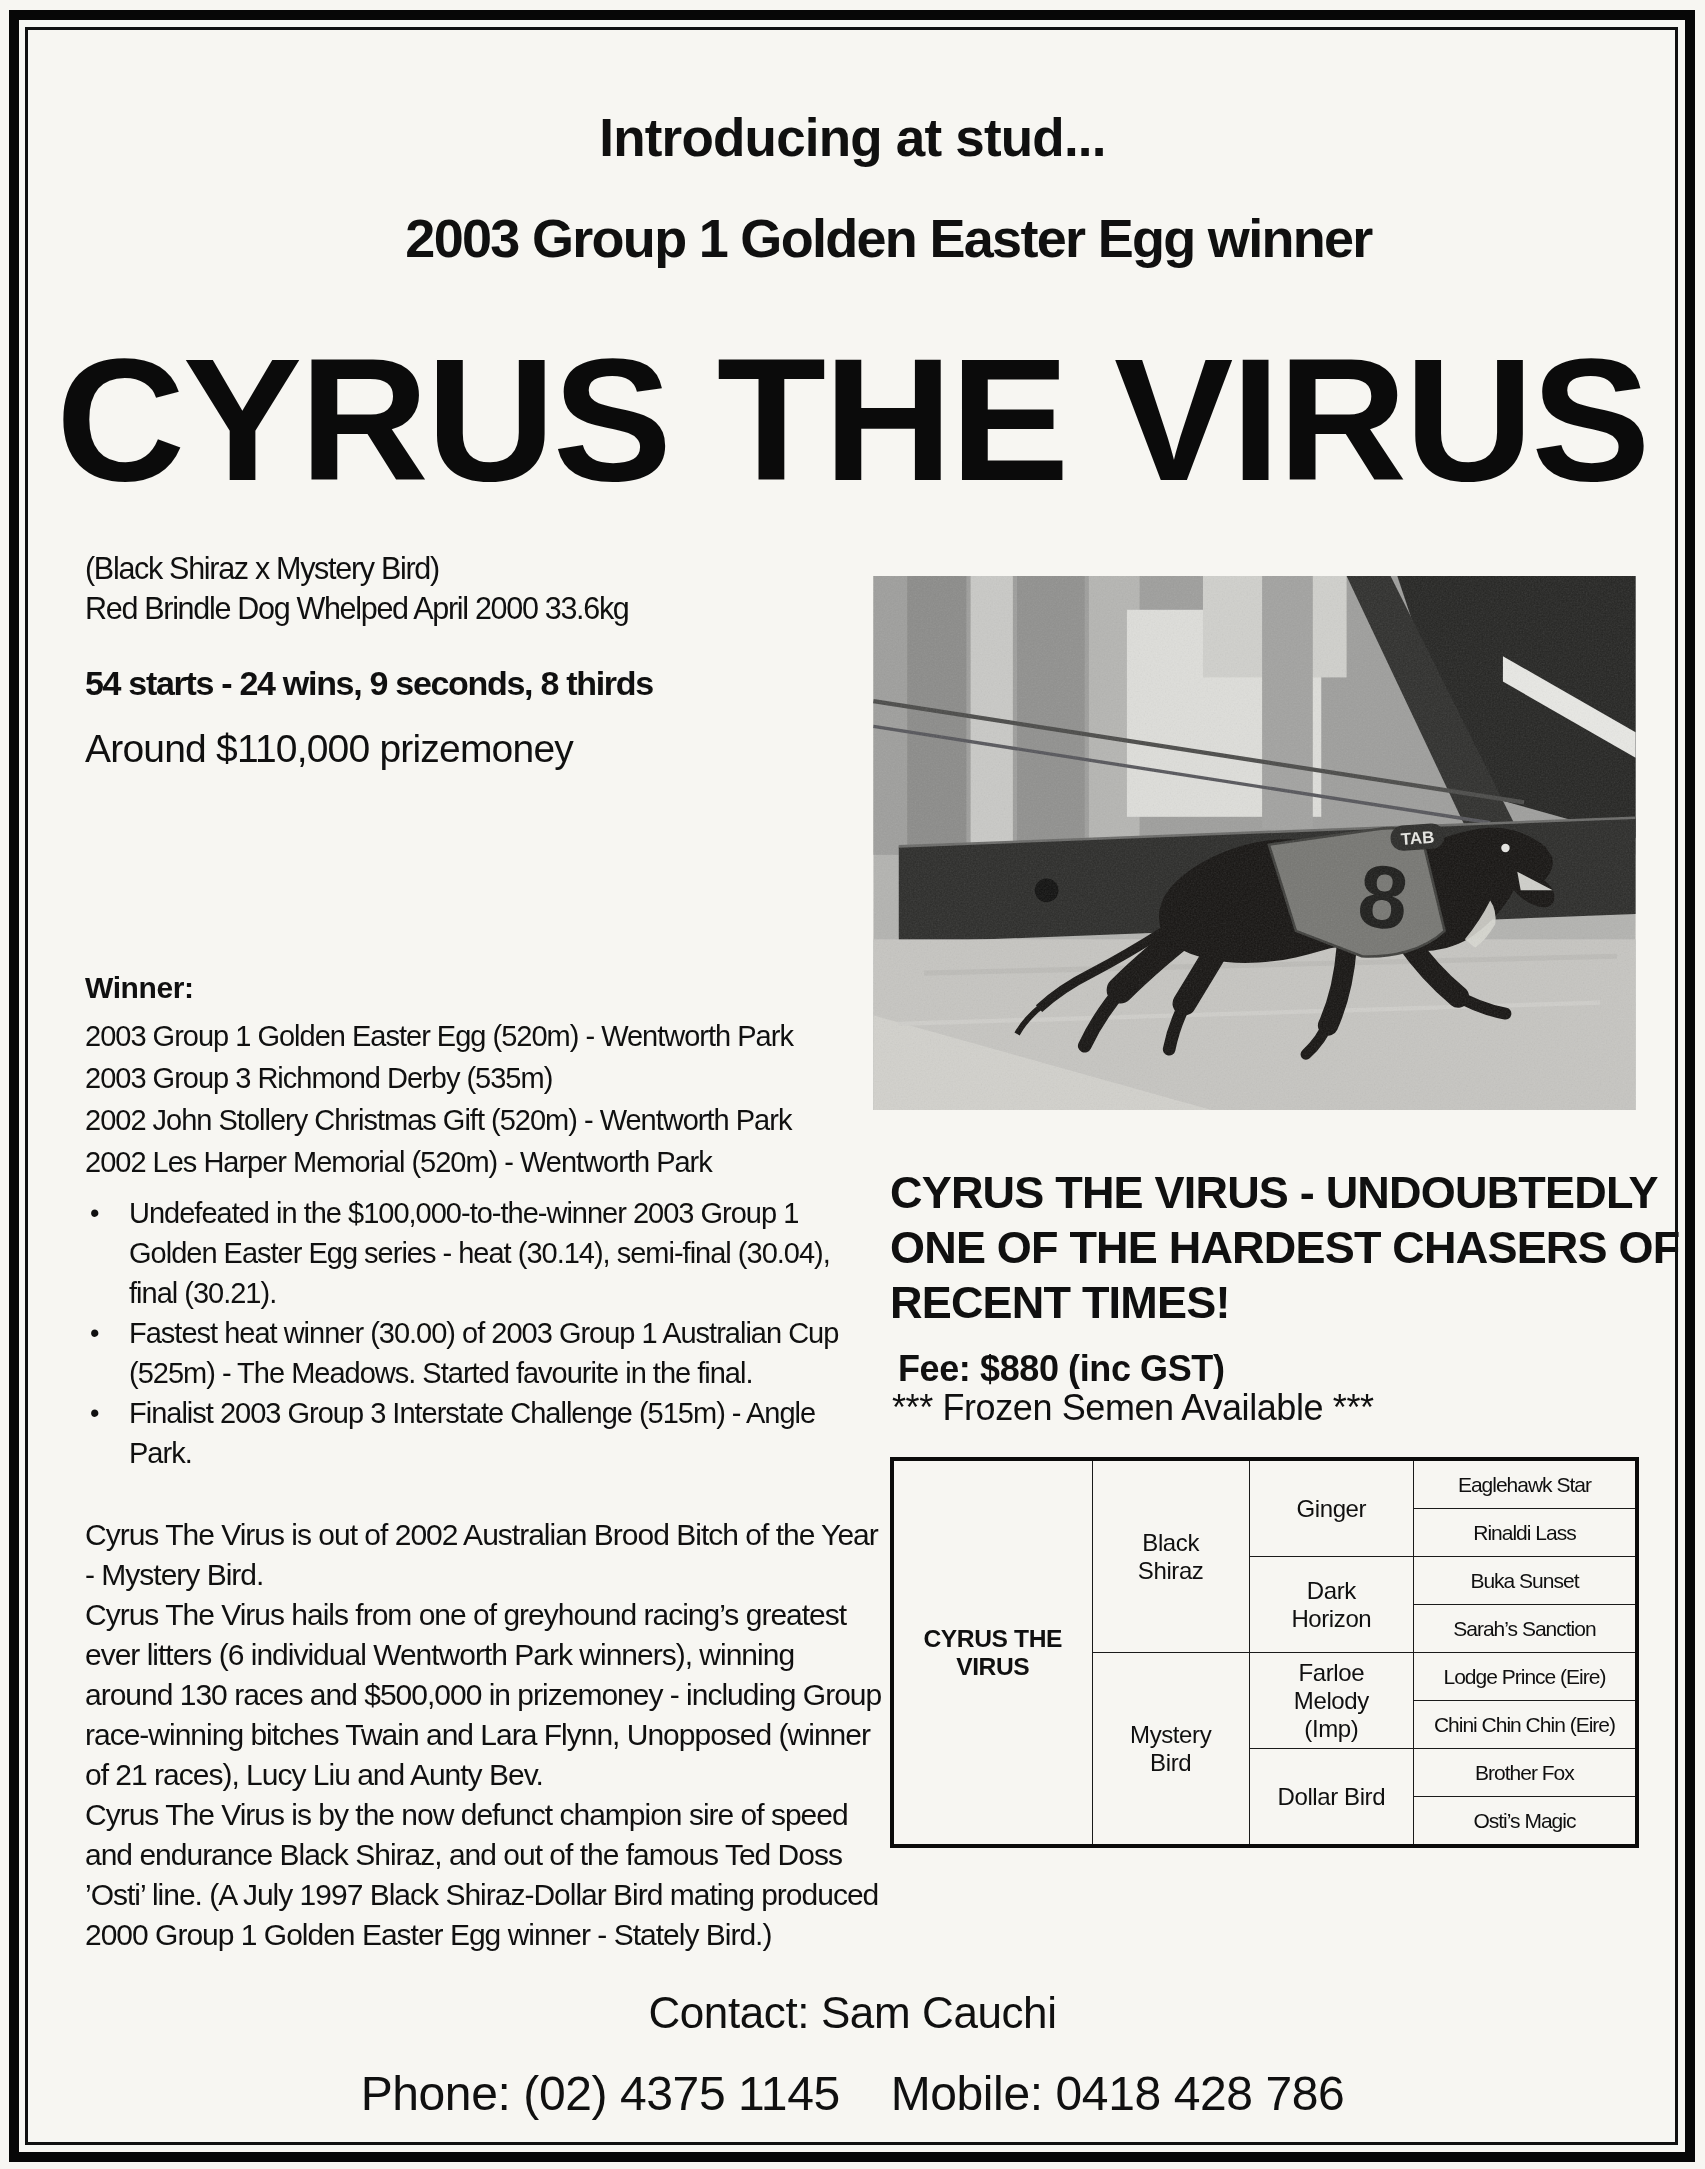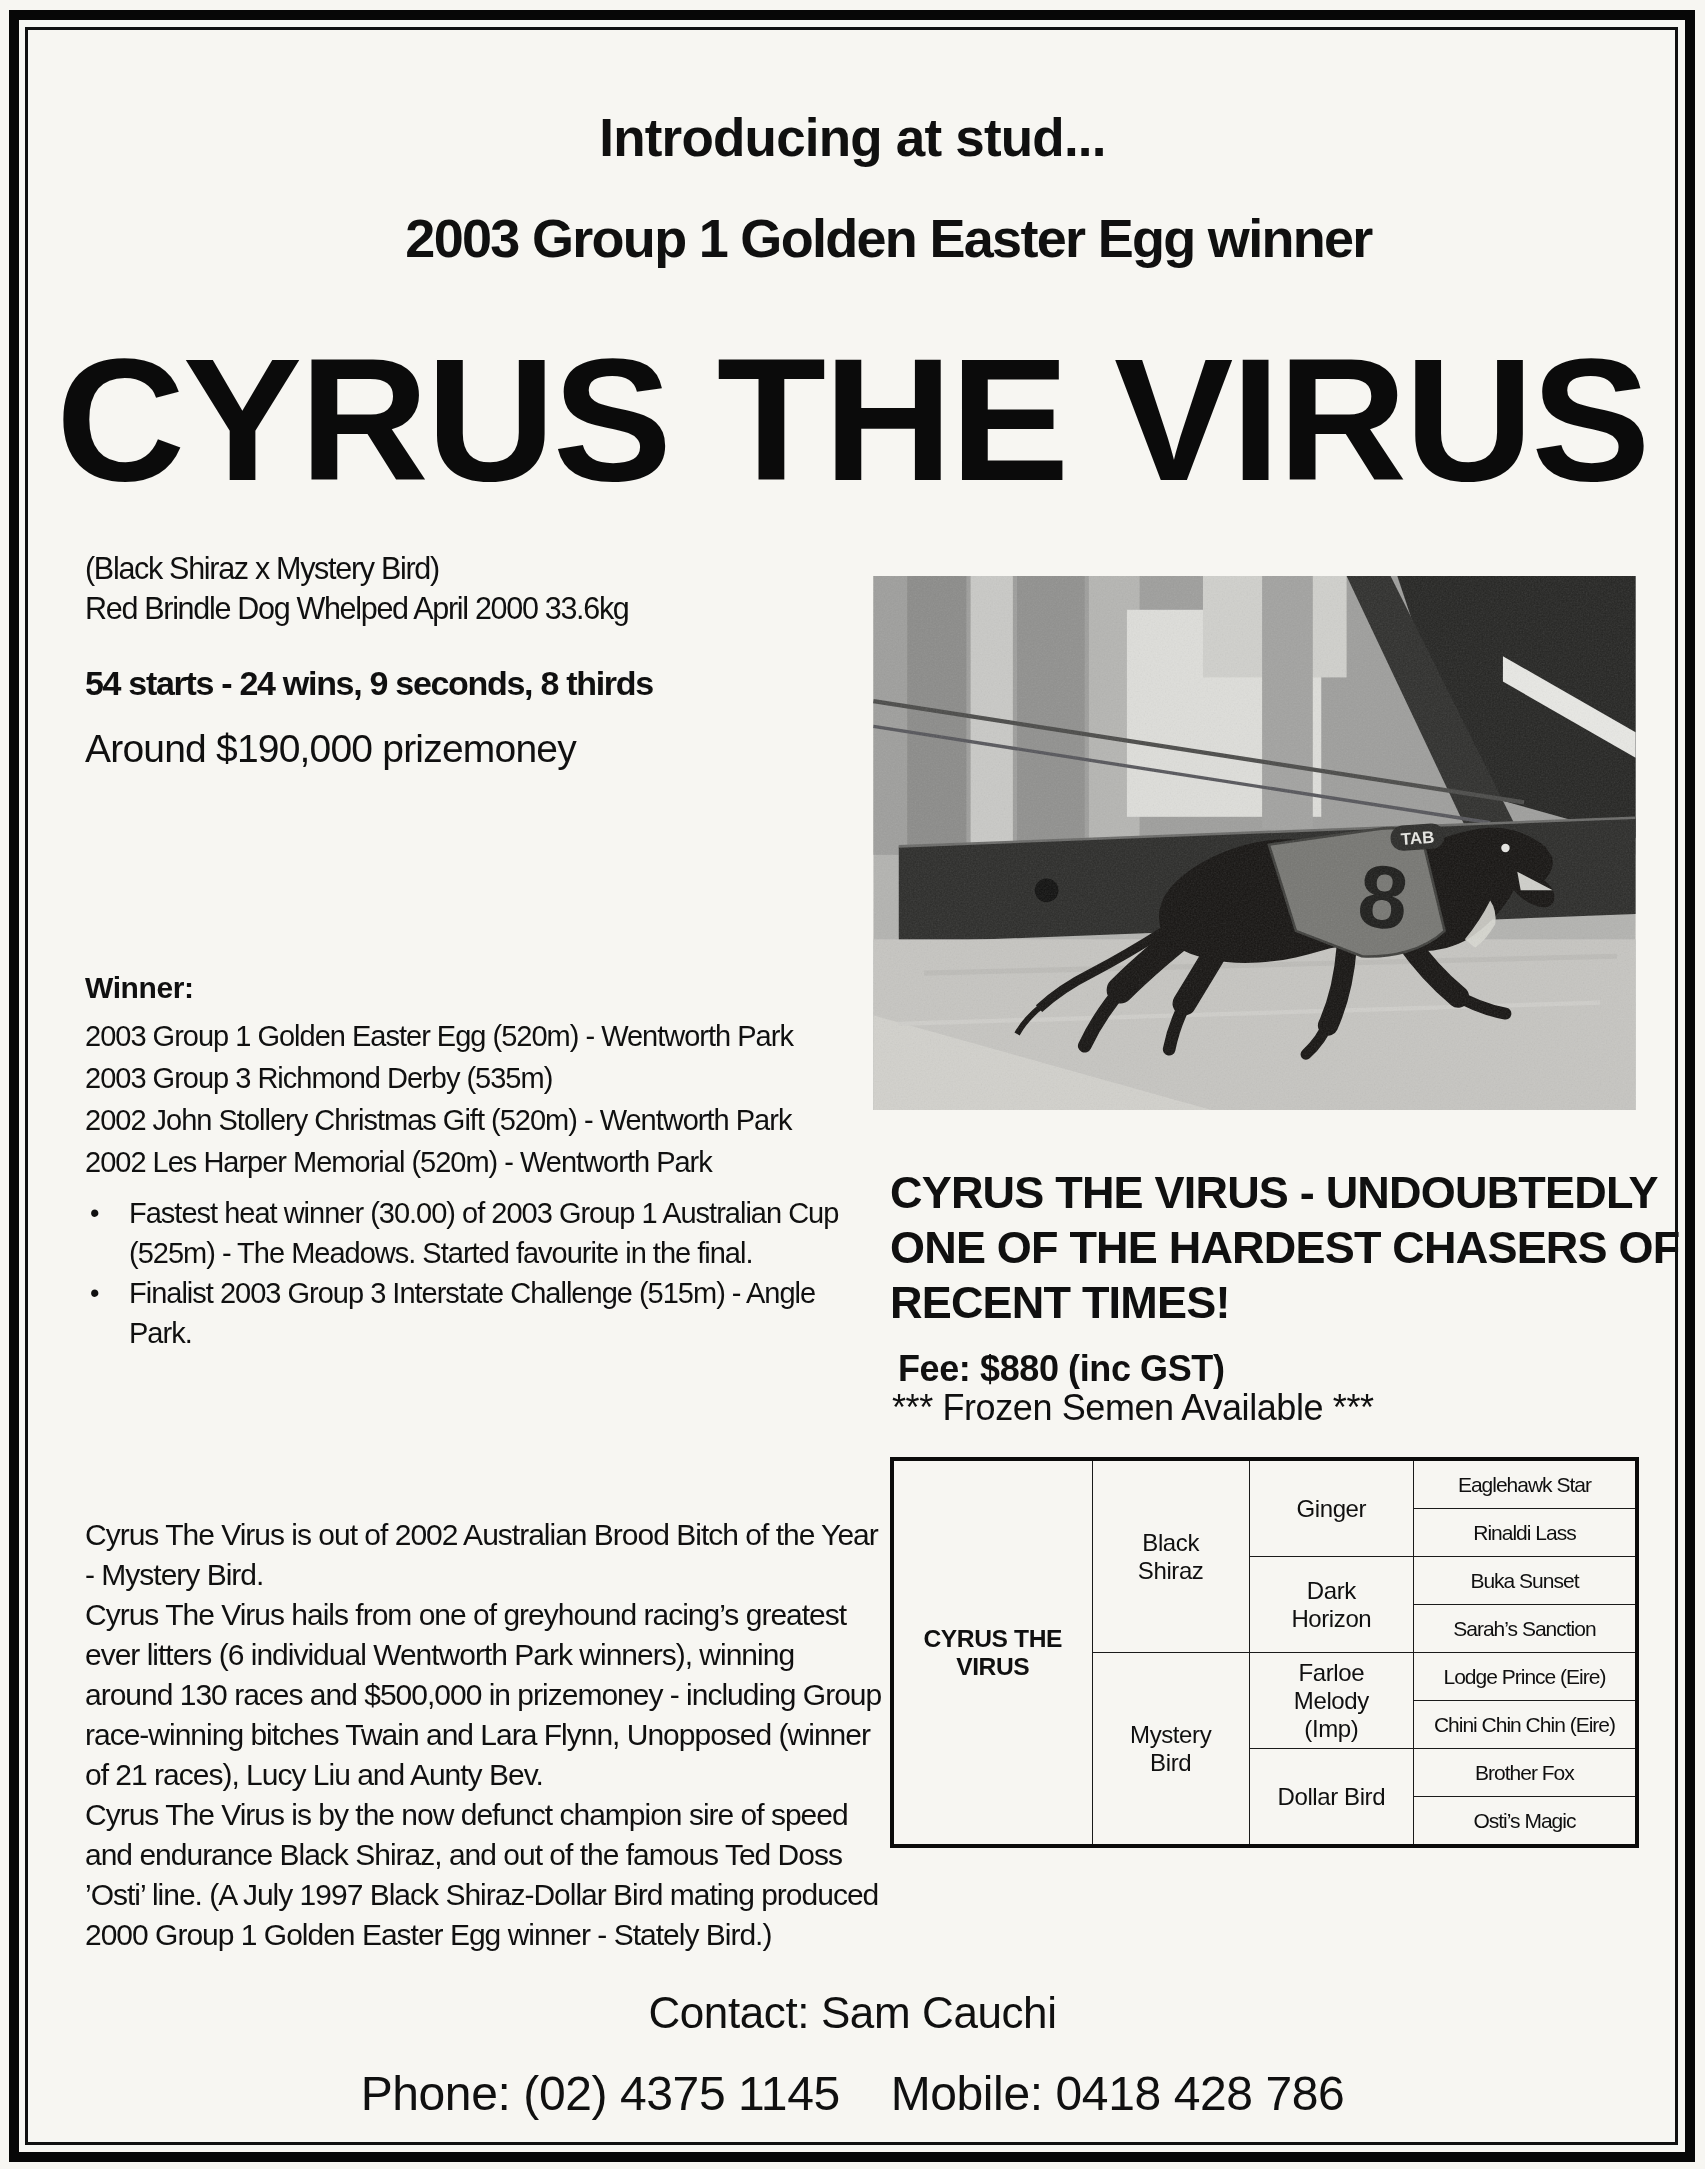--- a/index.html
+++ b/index.html
@@ -56,33 +56,36 @@
   <div class="abs kicker">Introducing at stud...</div>
   <div class="abs subtitle">2003 Group 1 Golden Easter Egg winner</div>
 
   <svg class="abs big-title" width="1602" height="146" viewBox="0 0 1890 172">
     <text x="6" y="150" textLength="1878" lengthAdjust="spacingAndGlyphs">CYRUS THE VIRUS</text>
   </svg>
 
   <div class="abs breeding">(Black Shiraz x Mystery Bird)</div>
   <div class="abs whelped">Red Brindle Dog Whelped April 2000 33.6kg</div>
   <div class="abs record">54 starts - 24 wins, 9 seconds, 8 thirds</div>
-  <div class="abs prizemoney">Around $190,000 prizemoney</div>
+  <div class="abs prizemoney">Around $110,000 prizemoney</div>
   <div class="abs winner-label">Winner:</div>
 
   <div class="abs winner-list">
 
   <div>2003 Group 1 Golden Easter Egg (520m) - Wentworth Park</div>
       <div>2003 Group 3 Richmond Derby (535m)</div>
       <div>2002 John Stollery Christmas Gift (520m) - Wentworth Park</div>
       <div>2002 Les Harper Memorial (520m) - Wentworth Park</div>
     </div>
 
   <div class="abs bullets">
 
+  <div class="bullet">Undefeated in the $100,000-to-the-winner 2003 Group 1
+Golden Easter Egg series - heat (30.14), semi-final (30.04),
+final (30.21).</div>
       <div class="bullet">Fastest heat winner (30.00) of 2003 Group 1 Australian Cup
 (525m) - The Meadows. Started favourite in the final.</div>
       <div class="bullet">Finalist 2003 Group 3 Interstate Challenge (515m) - Angle
 Park.</div>
     </div>
 
   <div class="abs body-lines">
 
   <div>Cyrus The Virus is out of 2002 Australian Brood Bitch of the Year</div>
       <div>- Mystery Bird.</div>

